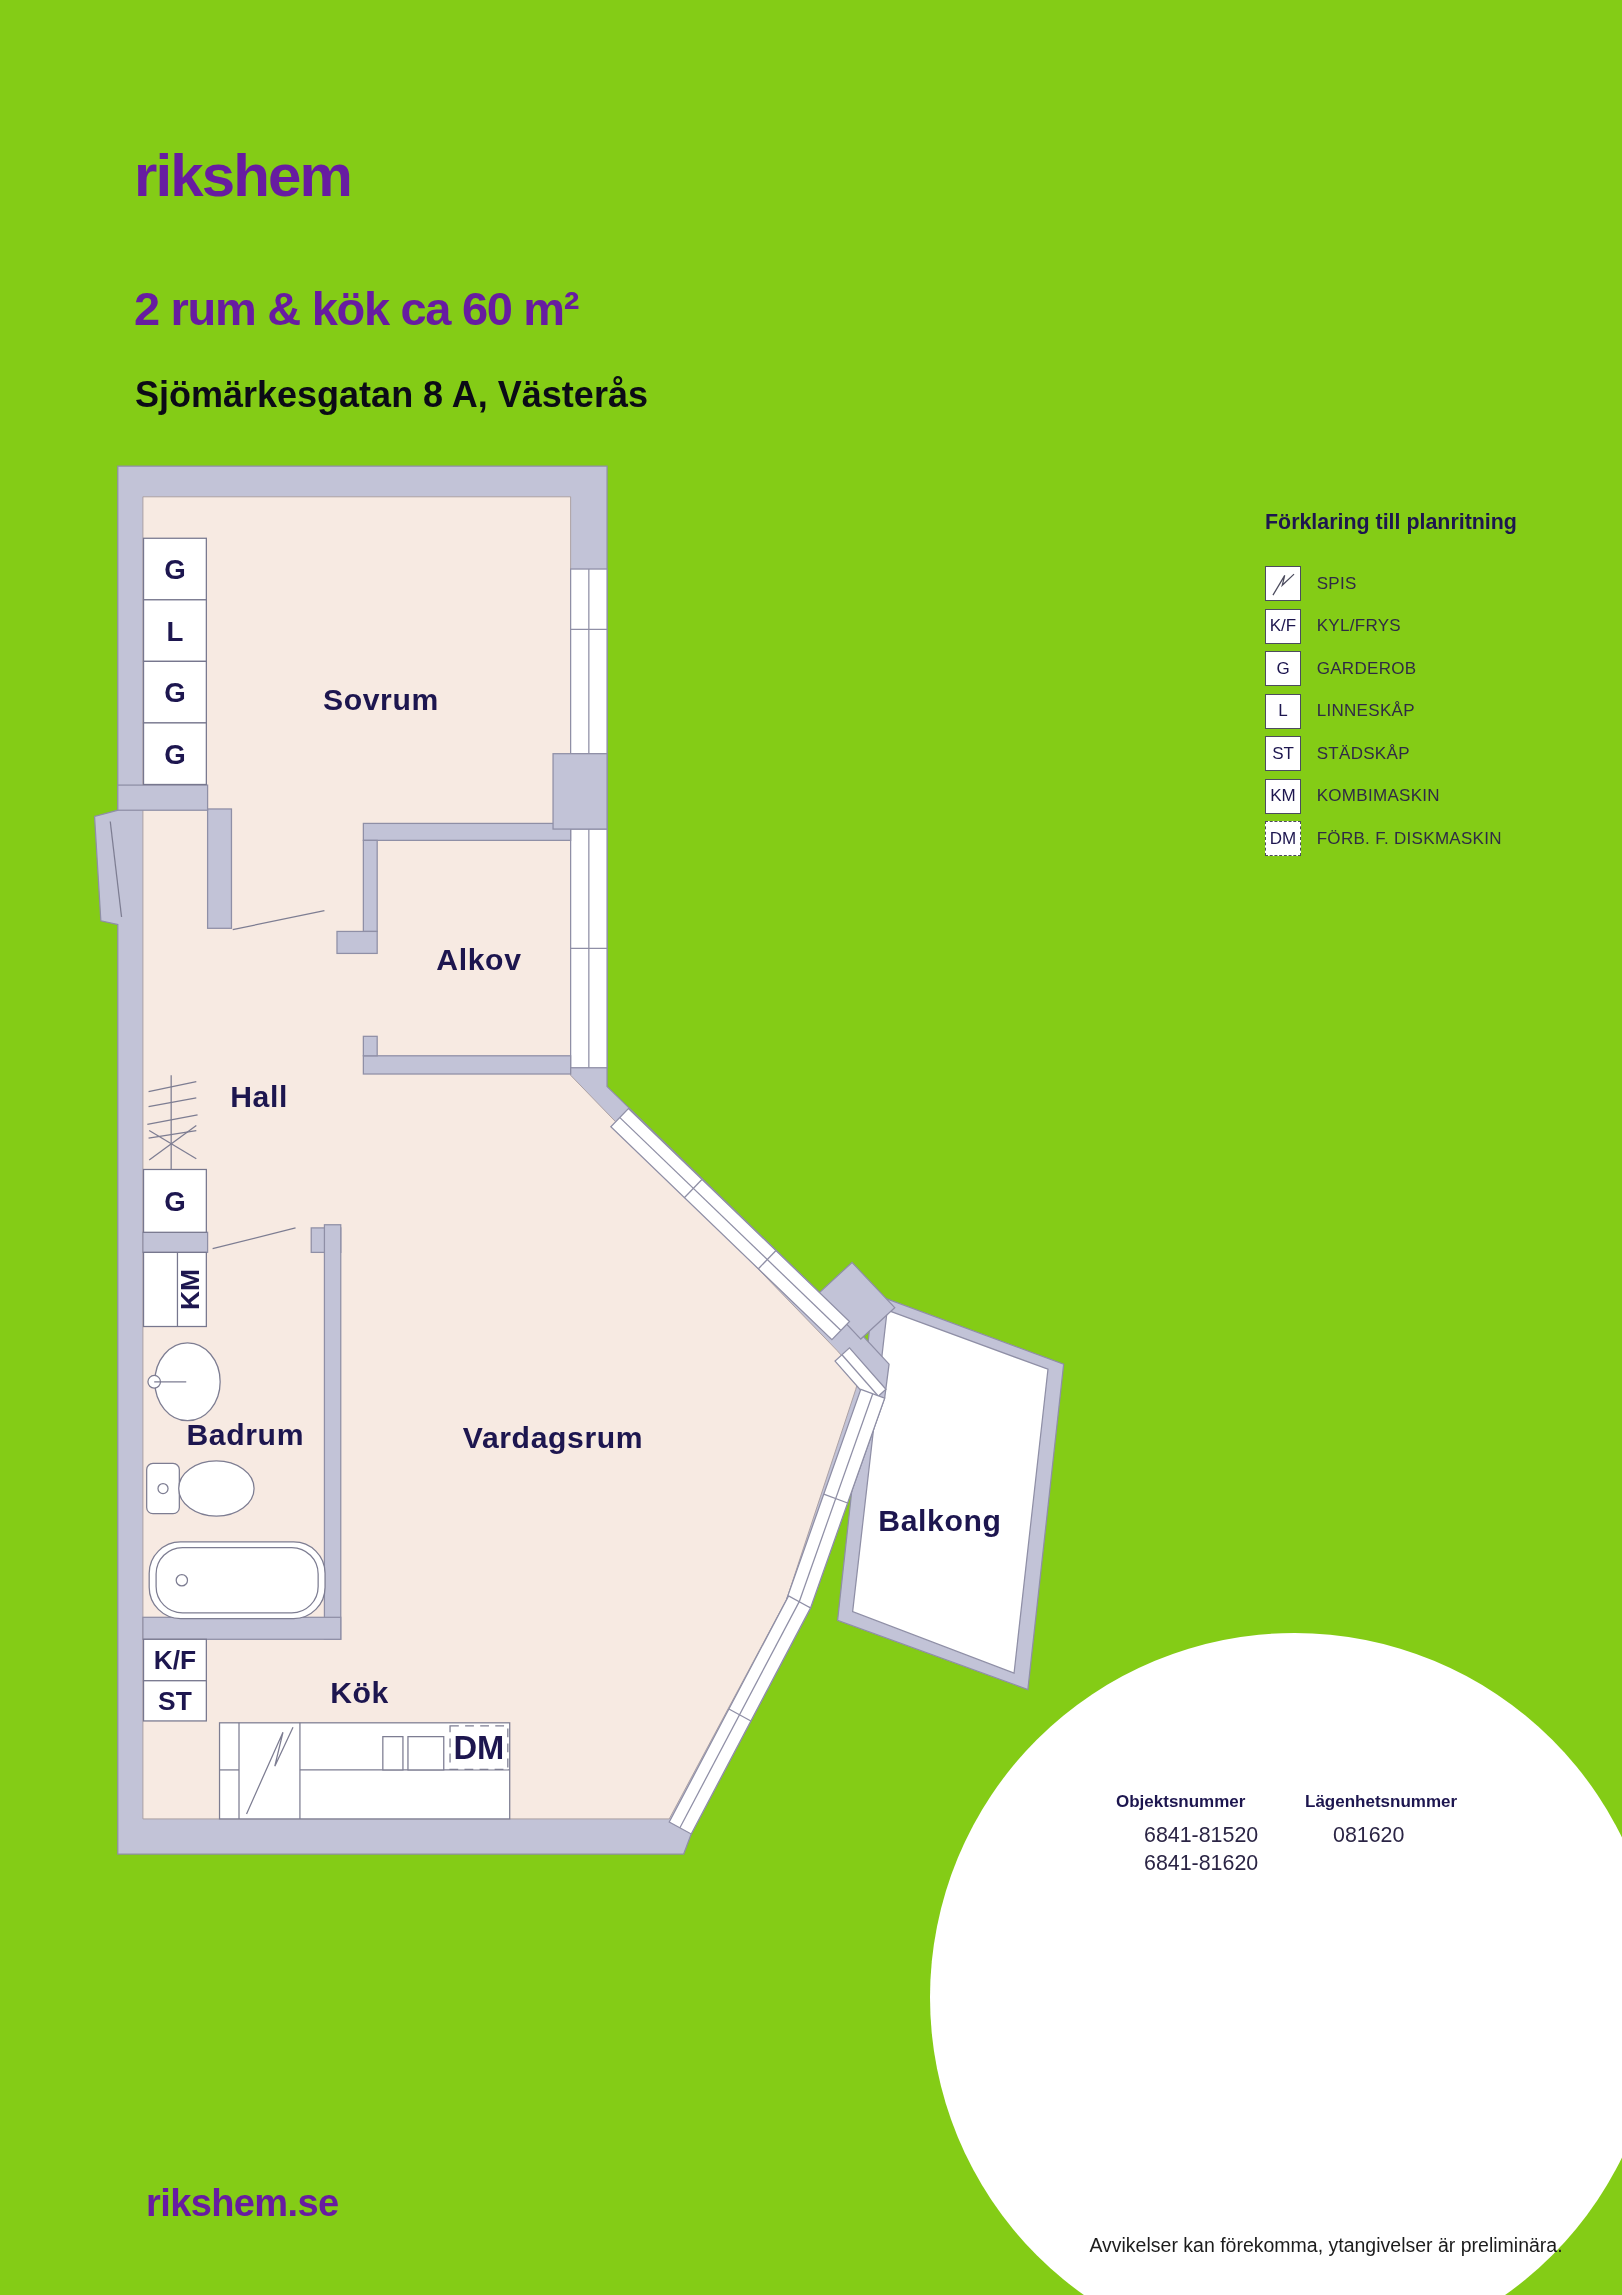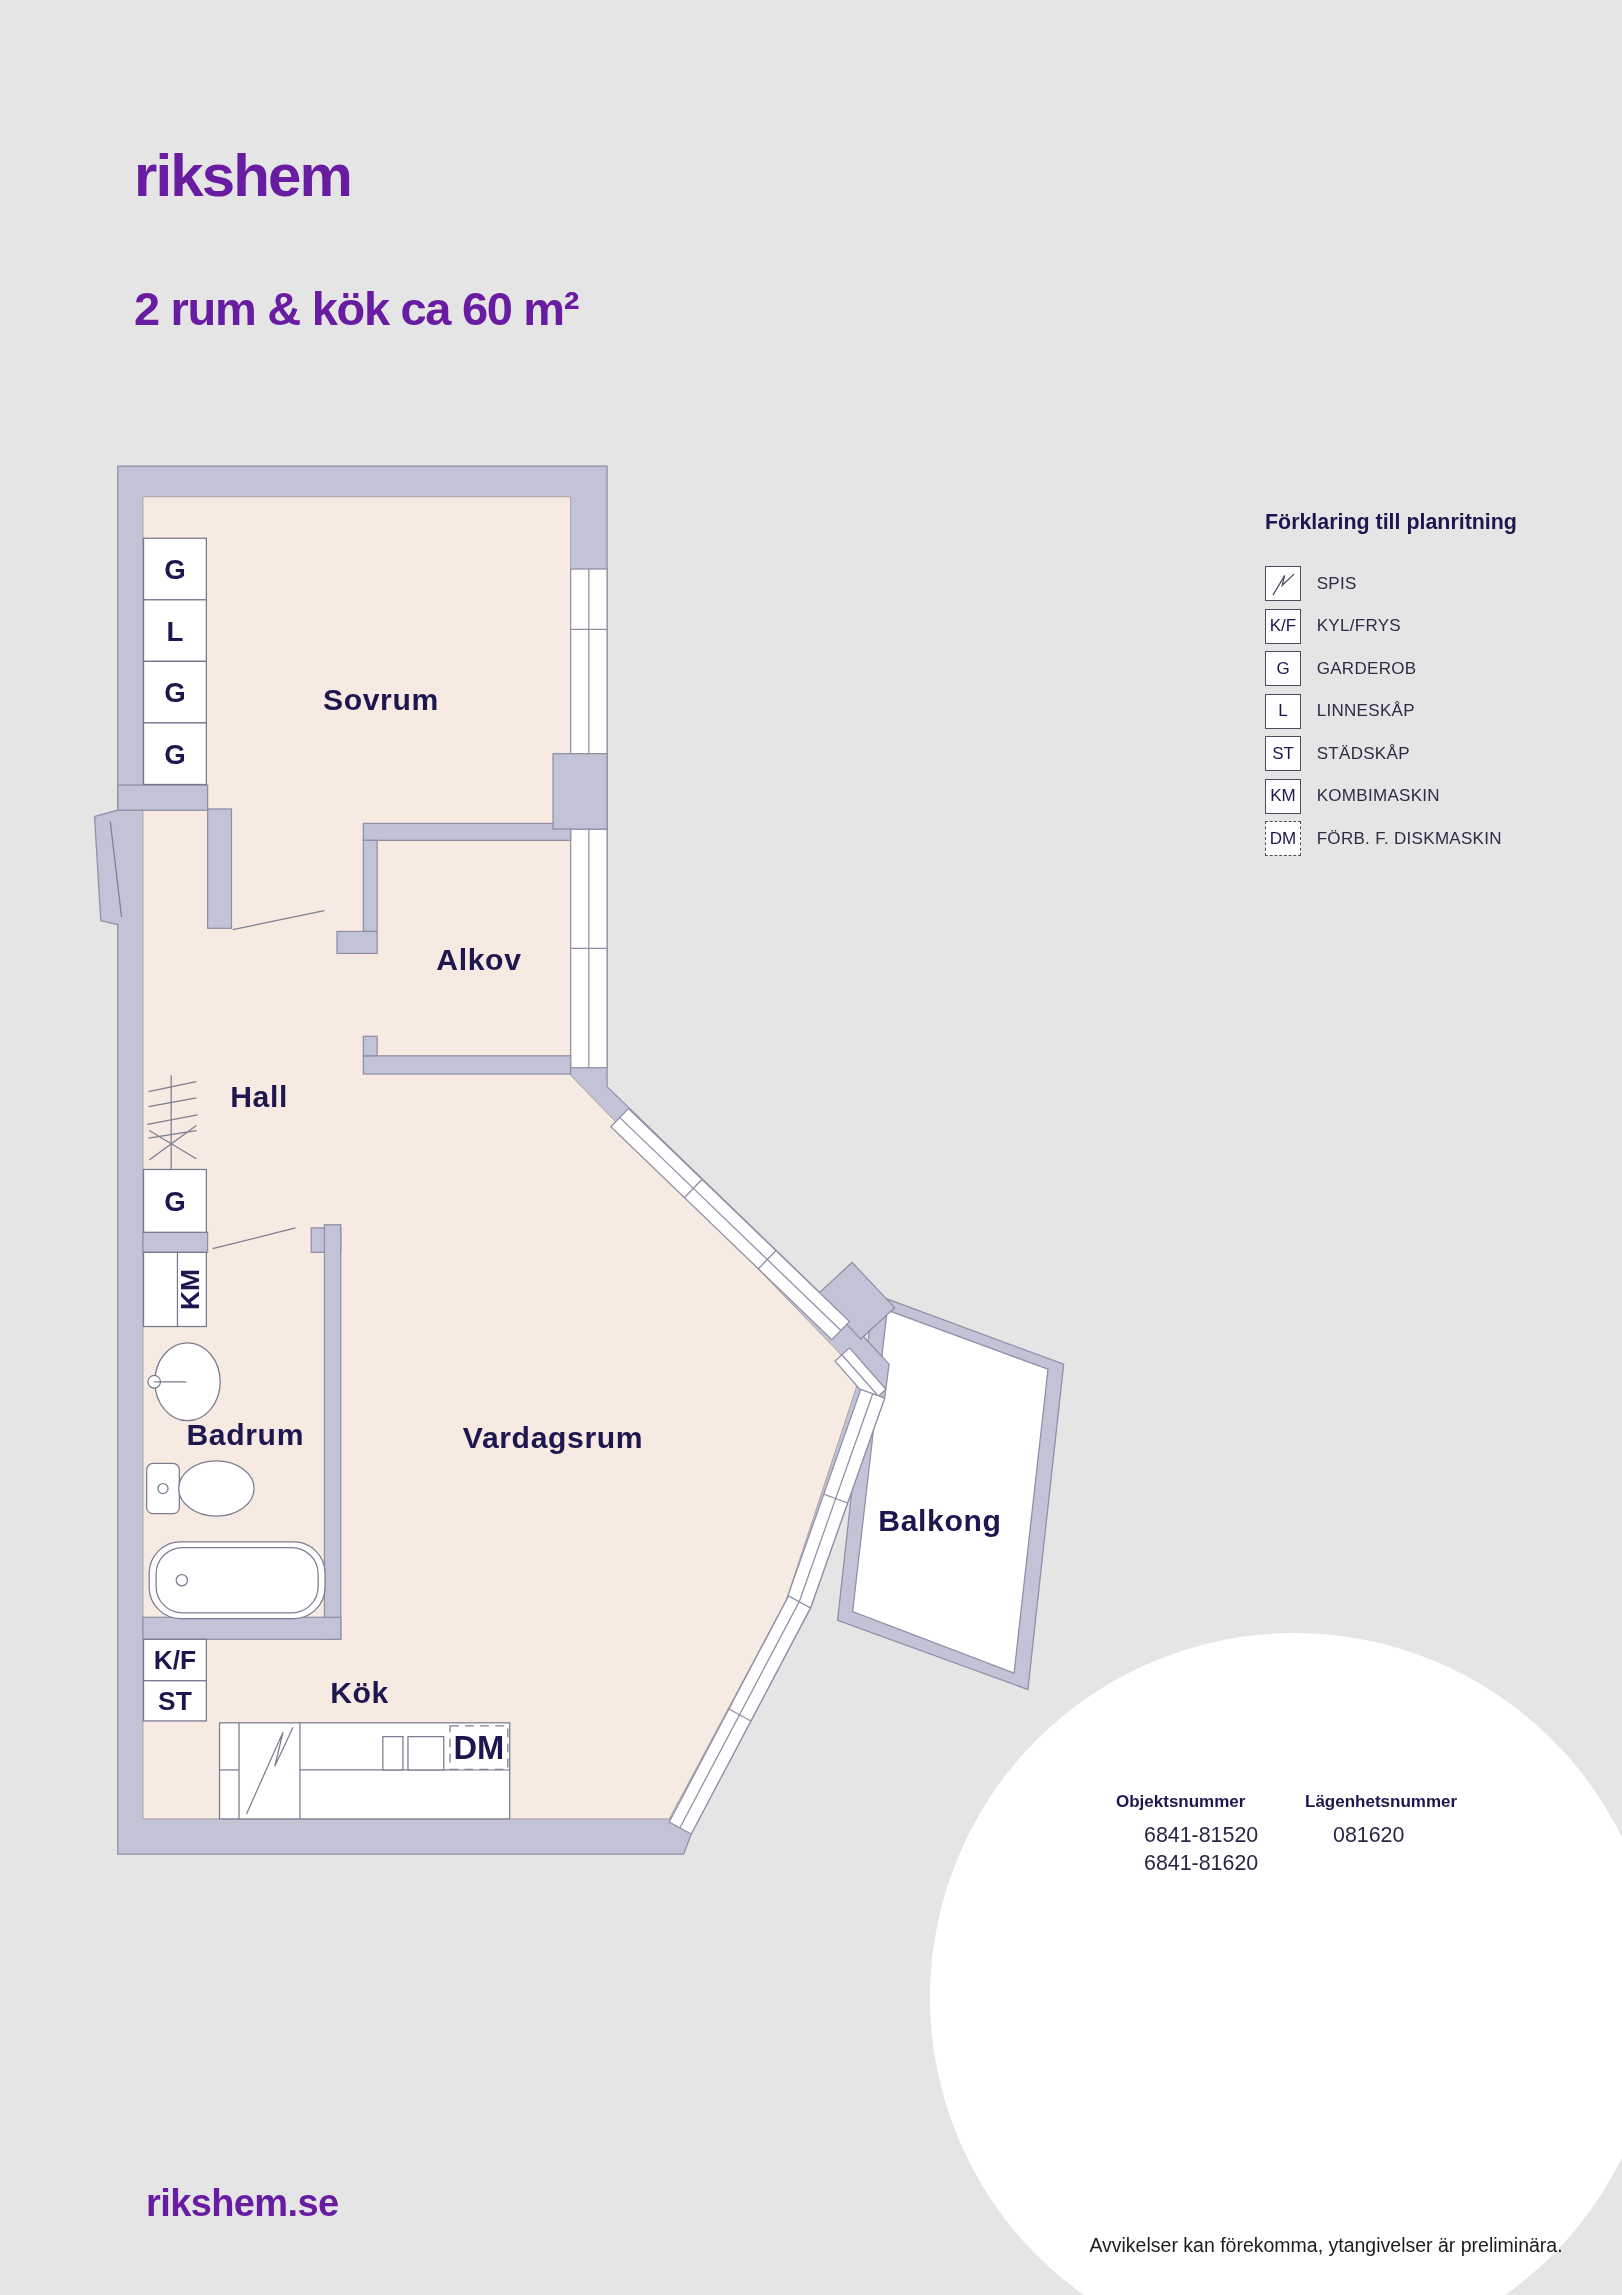--- a/index.html
+++ b/index.html
@@ -1,17 +1,17 @@
 <!DOCTYPE html>
 <html style="font-size:10px"><head>
 <meta charset="utf-8">
 <style>
   html,body{margin:0;padding:0;}
   body{width:1623px;height:2295px;font-family:"Liberation Sans",sans-serif;}
-  .page{position:absolute;inset:0;width:1623px;height:2295px;background:#e5e5e5;overflow:hidden;}
+  .page{position:absolute;inset:0;width:1623px;height:2295px;background:#84cc16;overflow:hidden;}
   .abs{position:absolute;}
   
   .logo{left:134px;top:141px;font-size:60px;font-weight:700;letter-spacing:-1.9px;color:#671CA1;}
   .title{left:134px;top:281px;font-size:47px;font-weight:700;letter-spacing:-1.3px;color:#671CA1;white-space:nowrap;}
   .subtitle{left:135px;top:374px;font-size:36px;font-weight:700;color:#0B0B16;white-space:nowrap;}
   
   .legend{left:1265px;top:477px;width:352px;margin-top:33px;}
   .legend-title{font-size:21.4px;font-weight:700;color:#1D164F;margin-bottom:31px;white-space:nowrap;}
   .legend-row{display:flex;align-items:center;height:35px;margin-bottom:7.5px;}
   .legend-box{width:34px;height:33px;background:#fff;border:1.3px solid #4C4C5E;display:flex;align-items:center;justify-content:center;
@@ -36,20 +36,21 @@
   .small-label{font-size:42px;}
   .dm-label{font-size:52px;}
 </style>
 </head>
 <body>
 
 <div class="page">
 
   <div class="abs logo">rikshem</div>
   <div class="abs title">2 rum &amp; kök ca 60 m²</div>
+  <div class="abs subtitle">Sjömärkesgatan 8 A, Västerås</div>
 
   <svg class="plan" viewBox="0 0 2583 3654" width="1623" height="2295">
 
     <g>
       <polygon points="1390,2060 1693,2172 1636,2690 1333,2580" fill="#C2C3D7" stroke="#8F8FA6" stroke-width="2"></polygon>
       <polygon points="1412,2086 1668,2180 1614,2664 1357,2566" fill="#FFFFFF" stroke="#8F8FA6" stroke-width="2"></polygon>
     </g>
 
     <polygon points="187,742 966,742 966,1730 1352,2104 1415,2172 1408,2226 1290,2560 1100,2920 1088,2952 187,2952 187,1472 160,1466 150,1300 187,1290" fill="#C2C3D7" stroke="#8F8FA6" stroke-width="2"></polygon>
     <polygon points="227,791 908,791 908,1712 1332,2150 1368,2190 1362,2212 1252,2546 1065,2896 227,2896" fill="#F7EAE2" stroke="#A89DA0" stroke-width="1.5"></polygon>

